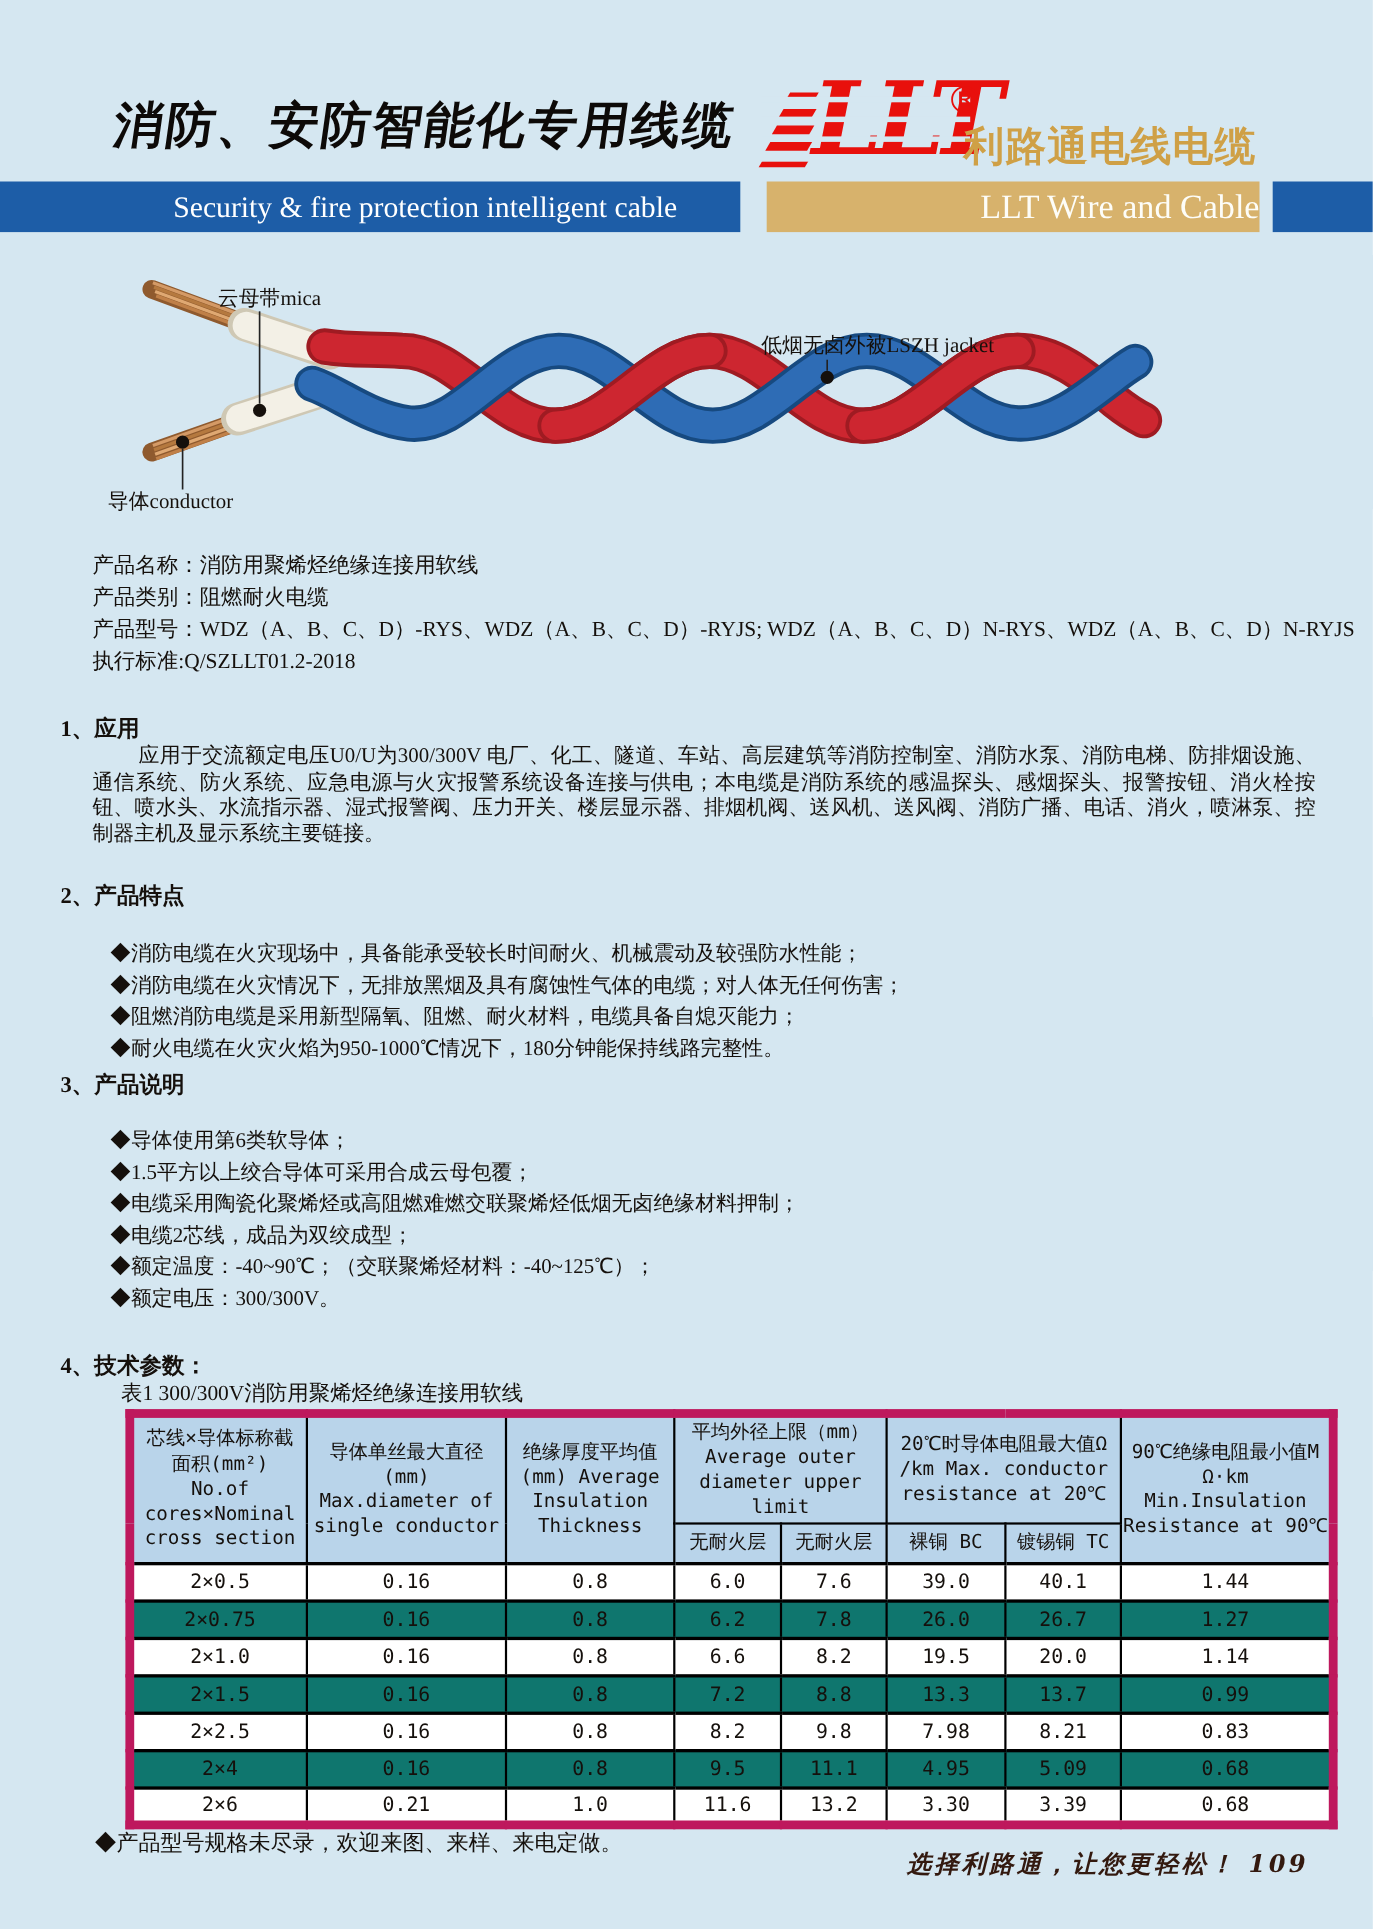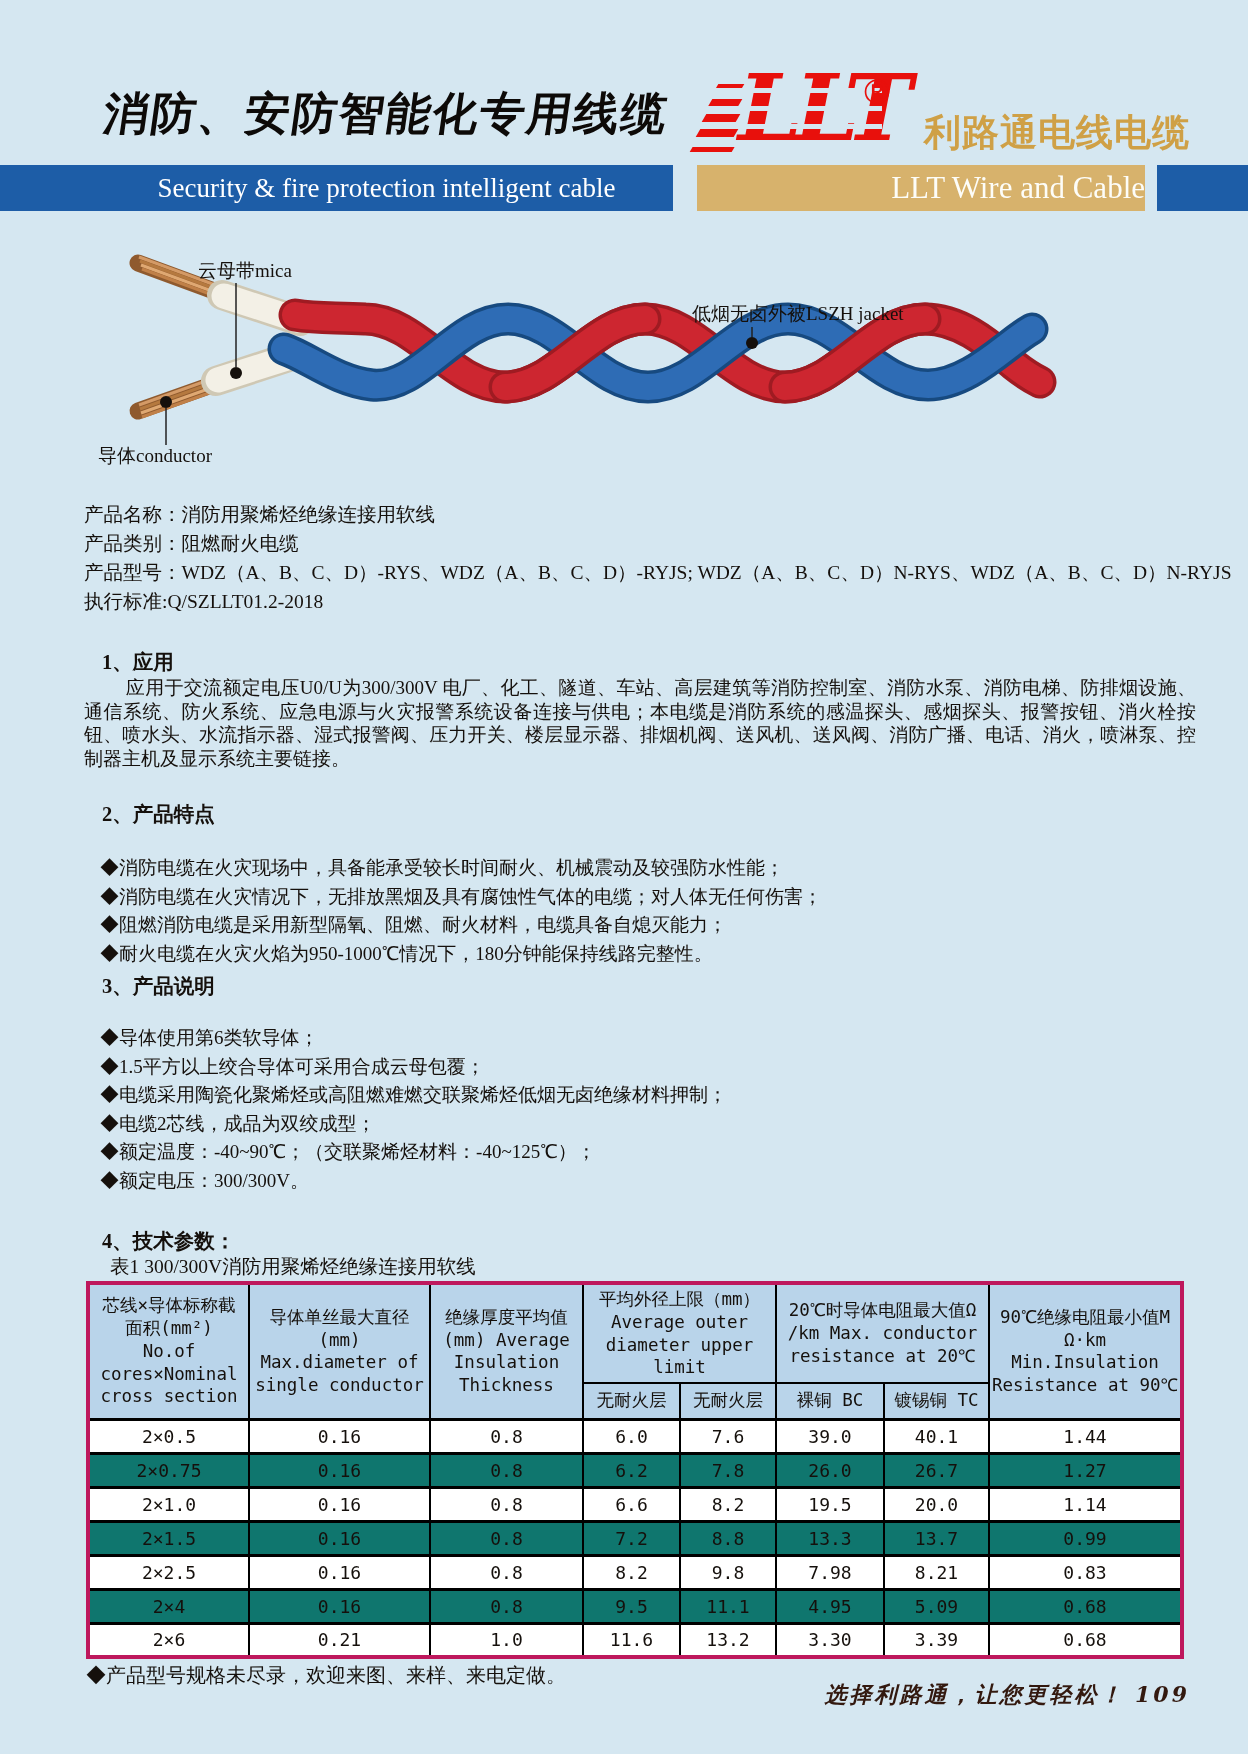--- a/index.html
+++ b/index.html
@@ -20,21 +20,21 @@
     font-family:"DejaVu Serif",serif;font-style:italic;font-weight:bold;
     font-size:92px;line-height:100px;color:#e8100c;letter-spacing:-8px;
   }
   .logo-slice{position:absolute;left:-20px;width:190px;height:5px;background:#d5e7f1;}
   .logo-dash{position:absolute;height:8px;background:#e8100c;transform:skewX(-30deg);}
   .registered{
     position:absolute;left:860px;top:72px;font-size:34px;color:#e8100c;
     font-family:"DejaVu Sans",sans-serif;
   }
   .brand-cn{
-    position:absolute;left:924px;top:108px;font-size:37px;color:#cfa046;
+    position:absolute;left:876px;top:108px;font-size:37px;color:#cfa046;
     letter-spacing:1px;white-space:nowrap;font-weight:bold;
   }
   
   .banner-blue-left{
     position:absolute;left:0;top:165px;width:673px;height:46px;background:#1d5da7;
     color:#fff;font-size:27px;line-height:46px;text-align:center;padding-left:0;
   }
   .banner-blue-left span{display:inline-block;margin-left:100px;}
   .banner-gold{
     position:absolute;left:697px;top:165px;width:448px;height:46px;background:#d7b26c;
@@ -42,38 +42,38 @@
   }
   .banner-blue-right{
     position:absolute;left:1157px;top:165px;width:91px;height:46px;background:#1d5da7;
   }
   
   .cable{position:absolute;left:0;top:215px;width:1248px;height:255px;}
   .cable text{font-family:"Liberation Serif",serif;font-size:19px;fill:#15100c;}
   
   .product-info{position:absolute;left:84px;top:500px;font-size:19.5px;line-height:29px;}
   
-  .sec-heading{position:absolute;left:55px;font-size:20.5px;font-weight:bold;white-space:nowrap;margin-left:47px;}
+  .sec-heading{position:absolute;left:55px;font-size:20.5px;font-weight:bold;white-space:nowrap;}
   .app-body{
     position:absolute;left:84px;top:676px;width:1112px;font-size:19px;line-height:23.5px;
     text-align:justify;text-indent:2.2em;
   }
   .bullets{position:absolute;left:100px;font-size:19px;line-height:28.5px;margin-top:24px;}
   .table-title{position:absolute;left:110px;top:1253px;font-size:19.5px;}
   
   .spec-table{
     position:absolute;left:86px;top:1281px;width:1094px;
     border-collapse:collapse;table-layout:fixed;
     font-family:"DejaVu Sans Mono",monospace;
   }
   .spec-table th,.spec-table td{
     border:2px solid #000;text-align:center;vertical-align:middle;
     padding:0;font-weight:normal;
   }
-  .spec-table{border:4px solid #be185d;}
+  .spec-table{border:8px solid #be185d;margin-left:28px;}
   .spec-table th{background:#b9d4ea;font-size:17.5px;line-height:1.3;white-space:pre-line;}
   .spec-table tr.main-h{height:100px;}
   .spec-table tr.sub-h{height:36px;}
   .spec-table tbody tr{height:34px;}
   .spec-table tbody td{font-size:18px;border-top:3px solid #000;background:#fff;}
   .spec-table tbody tr.band td{background:#0f766e;}
   .table-note{position:absolute;left:86px;top:1662px;font-size:20px;}
   
   .slogan{
     position:absolute;right:58px;top:1680px;font-family:"DejaVu Serif",serif;

